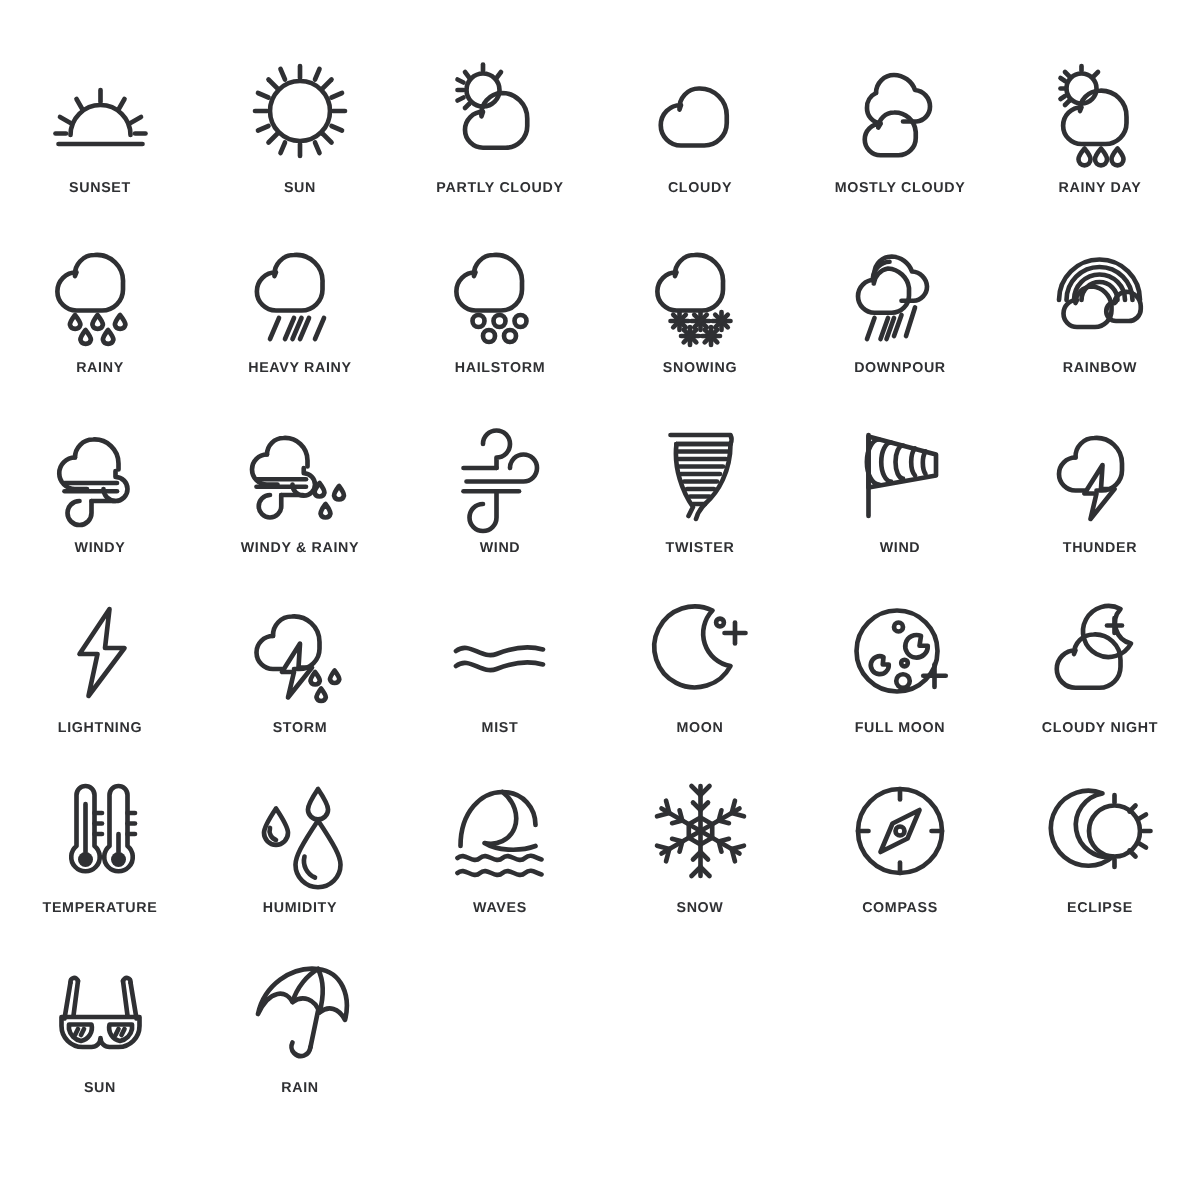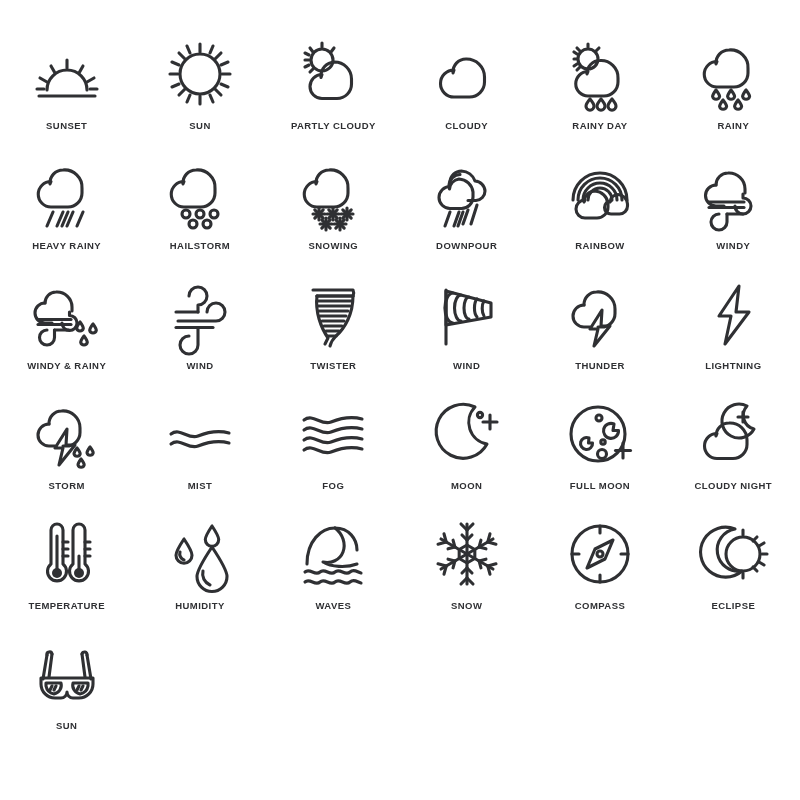--- a/index.html
+++ b/index.html
@@ -133,20 +133,30 @@
 
     <div class="cell">
       <div class="icon-wrap">
         <svg viewBox="0 0 84 84">
           <path class="stroke" d="M28 41 A13 13 0 0 1 41 27 A18 18 0 0 1 59.5 45 L59.5 50 A15 15 0 0 1 44.5 65 L29 65 A12.5 12.5 0 0 1 29 38 Z"></path>
         </svg>
       </div>
       <div class="label">CLOUDY</div>
     </div>
 
+    <div class="cell">
+      <div class="icon-wrap">
+        <svg viewBox="0 0 84 84">
+          <path class="stroke" d="M26 30 A12 12 0 0 1 38 18 A15 15 0 0 1 52 28 A11 11 0 0 1 62 39 A10 10 0 0 1 53 49 L44 49"></path>
+          <path class="stroke" d="M27.5 53 A10.5 10.5 0 0 1 38 43 A14 14 0 0 1 52.5 56 L52.5 60 A11.5 11.5 0 0 1 41 71.5 L29 71.5 A9.5 9.5 0 0 1 29 50.5 Z"></path>
+          <path class="stroke" d="M26 30 A10.5 10.5 0 0 0 20 40 A10 10 0 0 0 29 50.2"></path>
+        </svg>
+      </div>
+      <div class="label">MOSTLY CLOUDY</div>
+    </div>
 
     <div class="cell">
       <div class="icon-wrap">
         <svg viewBox="0 0 84 84">
           <circle class="stroke" cx="30" cy="27" r="10"></circle>
           <line class="stroke" x1="30" y1="12" x2="30" y2="15"></line>
           <line class="stroke" x1="19" y1="16" x2="22" y2="19"></line>
           <line class="stroke" x1="41" y1="16" x2="38" y2="19"></line>
           <line class="stroke" x1="16" y1="27" x2="19" y2="27"></line>
           <line class="stroke" x1="19" y1="38" x2="22" y2="35"></line>
@@ -394,31 +404,20 @@
     <div class="cell">
       <div class="icon-wrap">
         <svg viewBox="0 0 84 84">
           <path class="stroke" d="M13 42 C22 35 30 48 40 44 C50 40 60 38 71 41"></path>
           <path class="stroke" d="M13 52 C22 45 30 58 40 54 C50 50 60 48 71 51"></path>
         </svg>
       </div>
       <div class="label">MIST</div>
     </div>
 
-    <div class="cell">
-      <div class="icon-wrap">
-        <svg viewBox="0 0 84 84">
-          <path class="stroke" d="M13 28 C22 21 30 34 40 30 C50 26 60 24 71 27"></path>
-          <path class="stroke" d="M13 38 C22 31 30 44 40 40 C50 36 60 34 71 37"></path>
-          <path class="stroke" d="M13 48 C22 41 30 54 40 50 C50 46 60 44 71 47"></path>
-          <path class="stroke" d="M13 58 C22 51 30 64 40 60 C50 56 60 54 71 57"></path>
-        </svg>
-      </div>
-      <div class="label">FOG</div>
-    </div>
 
     <div class="cell">
       <div class="icon-wrap">
         <svg viewBox="0 0 84 84">
           <path class="stroke" d="M50 15 A27 27 0 1 0 62 52 A22 22 0 0 1 50 15 Z"></path>
           <circle class="stroke" cx="55" cy="23" r="2.6"></circle>
           <line class="stroke" x1="65" y1="23" x2="65" y2="37"></line>
           <line class="stroke" x1="58" y1="30" x2="72" y2="30"></line>
         </svg>
       </div>
@@ -589,15 +588,27 @@
           <path class="stroke" d="M48 51 L63 51 L63 54 A10 10 0 0 1 55 62 A9 9 0 0 1 48 51 Z"></path>
           <line class="stroke" x1="27" y1="54" x2="25" y2="58" stroke-width="2.4"></line>
           <line class="stroke" x1="31" y1="54" x2="29" y2="58" stroke-width="2.4"></line>
           <line class="stroke" x1="54" y1="54" x2="52" y2="58" stroke-width="2.4"></line>
           <line class="stroke" x1="58" y1="54" x2="56" y2="58" stroke-width="2.4"></line>
         </svg>
       </div>
       <div class="label">SUN</div>
     </div>
 
+    <div class="cell">
+      <div class="icon-wrap">
+        <svg viewBox="0 0 84 84">
+          <path class="stroke" d="M14 44 C18 25 36 12 54 14 C70 16 76 32 72 48 C68 40 61 38 55 43 C52 34 44 31 37 36 C33 28 22 27 14 44 Z"></path>
+          <path class="stroke" d="M37 36 C40 26 47 18 54 14"></path>
+          <path class="stroke" d="M55 43 C58 32 58 22 54 14"></path>
+          <line class="stroke" x1="54" y1="42" x2="49" y2="66"></line>
+          <path class="stroke" d="M49 66 C48 72 42 74 38 70 C36 68 36 65 37 63"></path>
+        </svg>
+      </div>
+      <div class="label">RAIN</div>
+    </div>
 
   </div>
 </div>
 
 </body></html>

